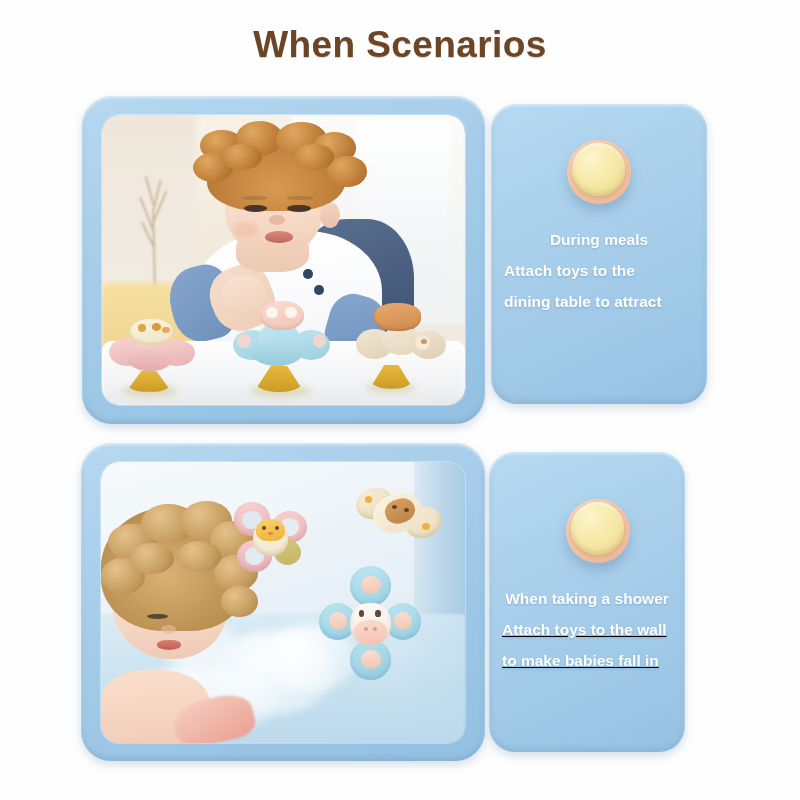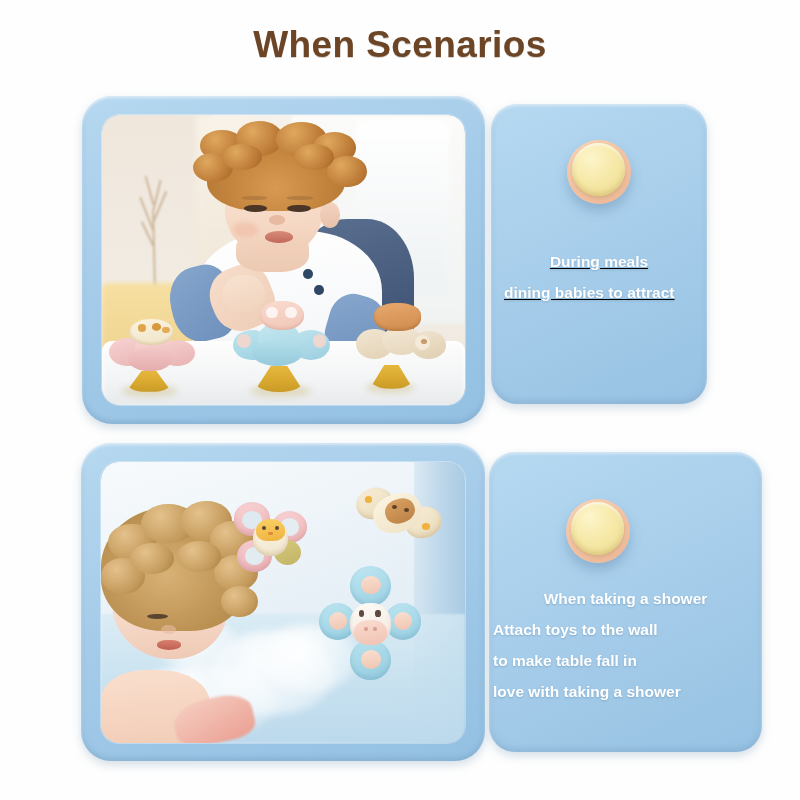--- a/index.html
+++ b/index.html
@@ -341,24 +341,25 @@
             <div class="lobe" style="left:60%; top:40%; width:15%; height:16%; background:#f5ead8;"></div>
             <div class="lobe" style="left:66%; top:44%; width:6%; height:6%;  background:#c79a67;"></div>
           </div>
         </div>
       </div>
     </div>
   </div>
 
   <div class="text-card" style="left:491px; top:104px; width:216px; height:300px;">
     <div class="suction-btn" style="left:76px; top:36px;"></div>
-    <div class="txt-block" style="top:142px;text-decoration:underline;">
+    <div class="txt-block" style="top:120px;">
       <div class="txt-line headline">During meals</div>
       <div class="txt-body">
-        <div class="txt-line">dining babies to attract</div>
+        <div class="txt-line">Attach toys to the</div>
+        <div class="txt-line">dining table to attract</div>
       </div>
     </div>
   </div>
 </div>
 
 <div class="scenario">
 
   <div class="photo-card" style="left:81px; top:443px; width:404px; height:318px;">
     <div class="photo-inner" style="left:20px; top:19px; width:364px; height:281px;">
       <div class="photo">
@@ -468,24 +469,23 @@
             <div class="lobe" style="position:absolute; left:39%; top:36%; width:5%; height:5%; background:#5d4a3e; border-radius:50%;"></div>
             <div class="lobe" style="position:absolute; left:55%; top:36%; width:5%; height:5%; background:#5d4a3e; border-radius:50%;"></div>
             <div class="lobe" style="position:absolute; left:44%; top:49%; width:4%; height:4%; background:#d8a08f; border-radius:50%;"></div>
             <div class="lobe" style="position:absolute; left:53%; top:49%; width:4%; height:4%; background:#d8a08f; border-radius:50%;"></div>
           </div>
         </div>
       </div>
     </div>
   </div>
 
-  <div class="text-card" style="left:489px; top:452px; width:273px; height:300px;">
+  <div class="text-card" style="left:489px; top:452px; width:196px; height:300px;">
     <div class="suction-btn" style="left:77px; top:47px;"></div>
     <div class="txt-block" style="top:131px;">
       <div class="txt-line headline">When taking a shower</div>
-      <div class="txt-body" style="padding-left:4px;">
+      <div class="txt-body" style="padding-left:13px;text-decoration:underline;">
         <div class="txt-line">Attach toys to the wall</div>
-        <div class="txt-line">to make table fall in</div>
-        <div class="txt-line">love with taking a shower</div>
+        <div class="txt-line">to make babies fall in</div>
       </div>
     </div>
   </div>
 </div>
 
 </body></html>

